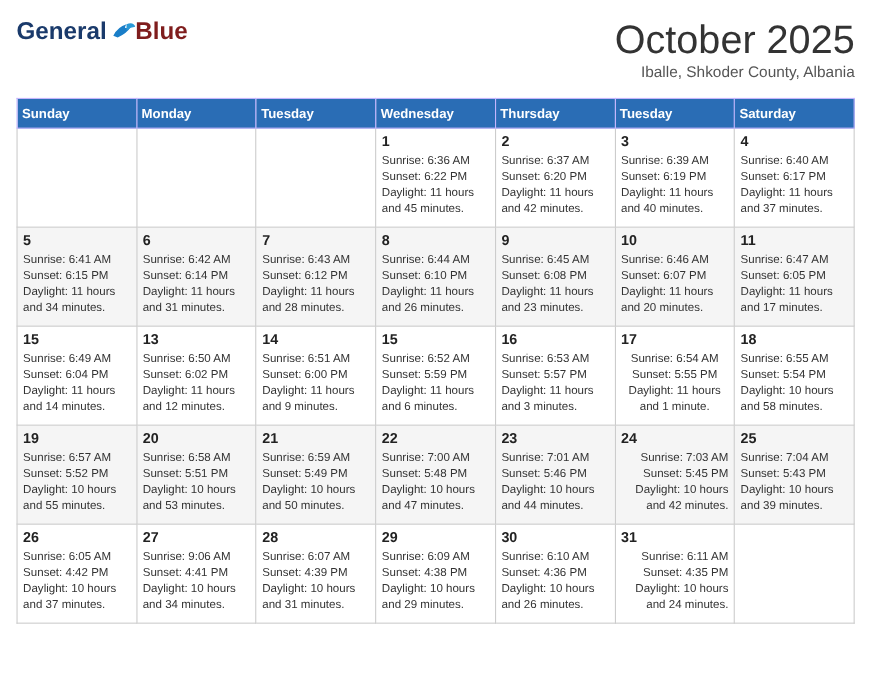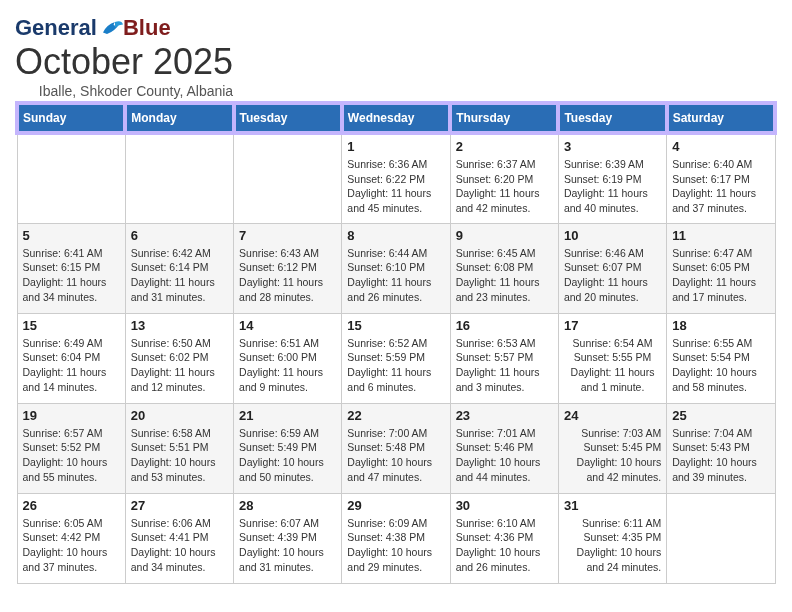--- a/index.html
+++ b/index.html
@@ -7,22 +7,21 @@
       font-family: Arial, sans-serif;
       background: #fff;
       width: 792px;
       min-height: 612px;
       padding: 15px;
     }
     .header {
       display: flex;
       justify-content: space-between;
       align-items: flex-start;
-      margin-bottom: 2px;
-      flex-direction: column;
+      margin-bottom: 16px;
     }
     .logo {
       display: flex;
       flex-direction: column;
       align-items: flex-start;
     }
     .logo-text {
       display: flex;
       align-items: center;
       font-size: 22px;
@@ -52,21 +51,21 @@
       width: 100%;
       border-collapse: collapse;
       font-size: 11px;
     }
     .calendar th {
       background-color: #2a6db5;
       color: #fff;
       padding: 6px 4px;
       text-align: left;
       font-size: 12px;
-      border: 4px solid #c4b5fd;
+      border: 1px solid #c4b5fd;
     }
     .calendar td {
       border: 1px solid #ccc;
       vertical-align: top;
       padding: 4px 5px;
       width: calc(100% / 7);
       min-height: 80px;
       height: 90px;
     }
     .day-number {
@@ -283,21 +282,21 @@
       </tr>
       <tr>
         <td>
           <div class="day-number">26</div>
           <div class="day-info" style="white-space: pre-line;">Sunrise: 6:05 AM
 Sunset: 4:42 PM
 Daylight: 10 hours and 37 minutes.</div>
         </td>
         <td>
           <div class="day-number">27</div>
-          <div class="day-info" style="white-space: pre-line;">Sunrise: 6:06 AM
+          <div class="day-info" style="white-space: pre-line;">Sunrise: 9:06 AM
 Sunset: 4:41 PM
 Daylight: 10 hours and 34 minutes.</div>
         </td>
         <td>
           <div class="day-number">28</div>
           <div class="day-info" style="white-space: pre-line;">Sunrise: 6:07 AM
 Sunset: 4:39 PM
 Daylight: 10 hours and 31 minutes.</div>
         </td>
         <td>

